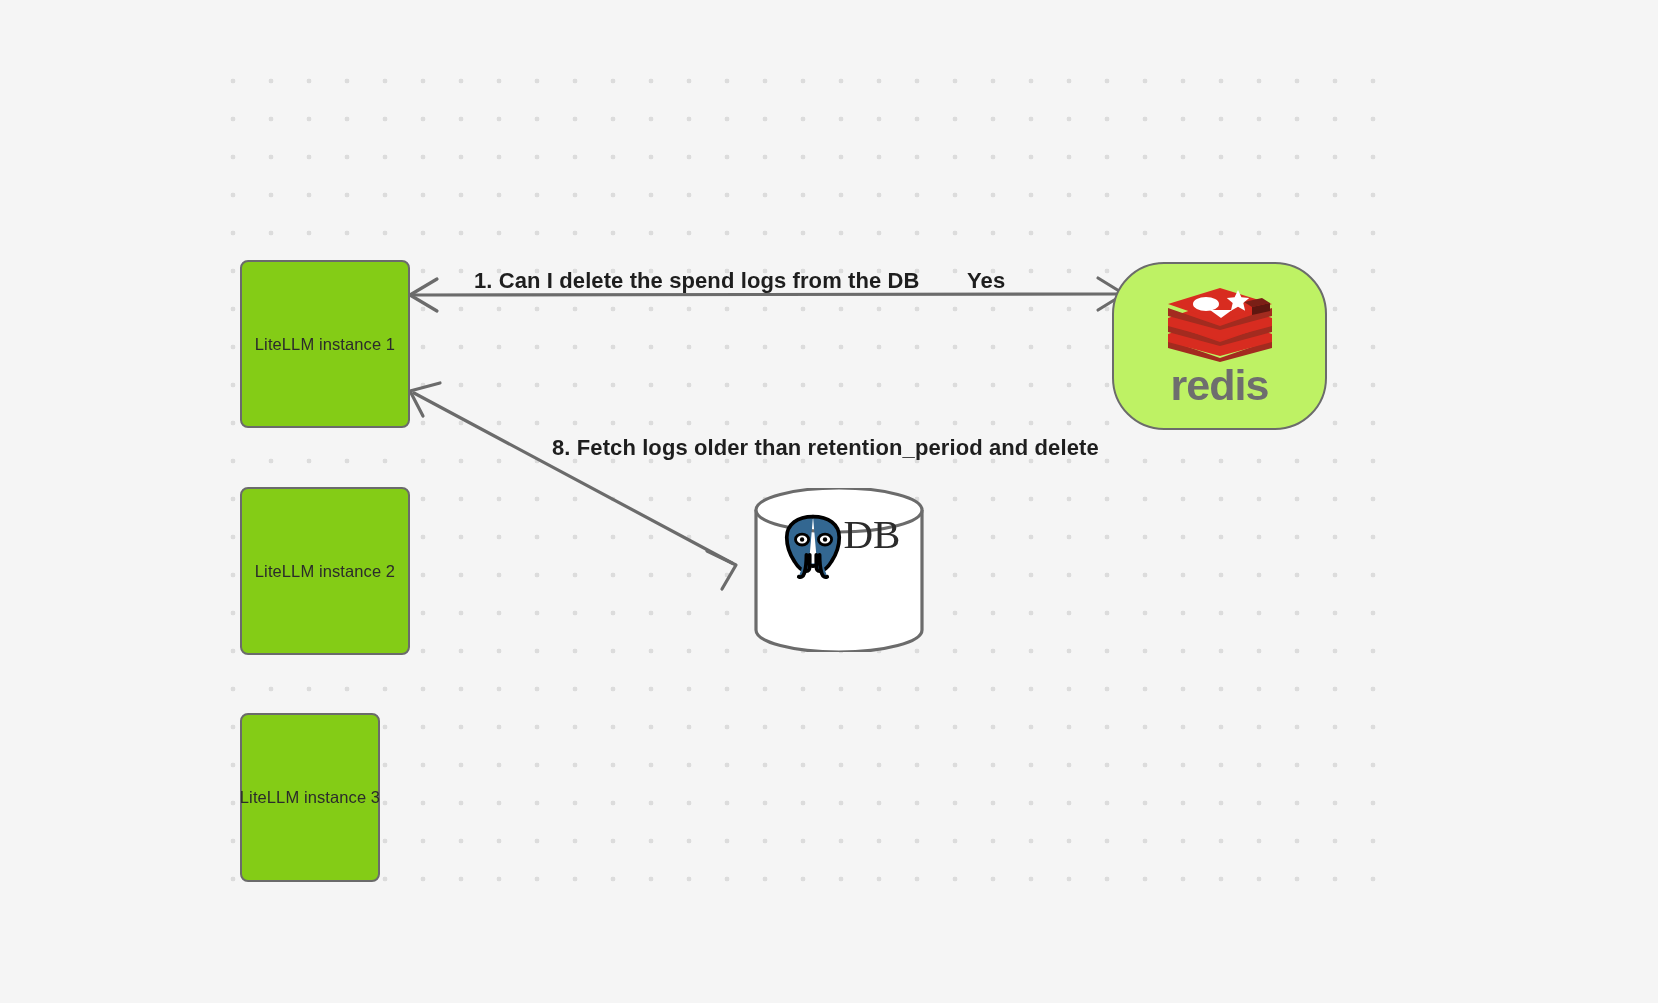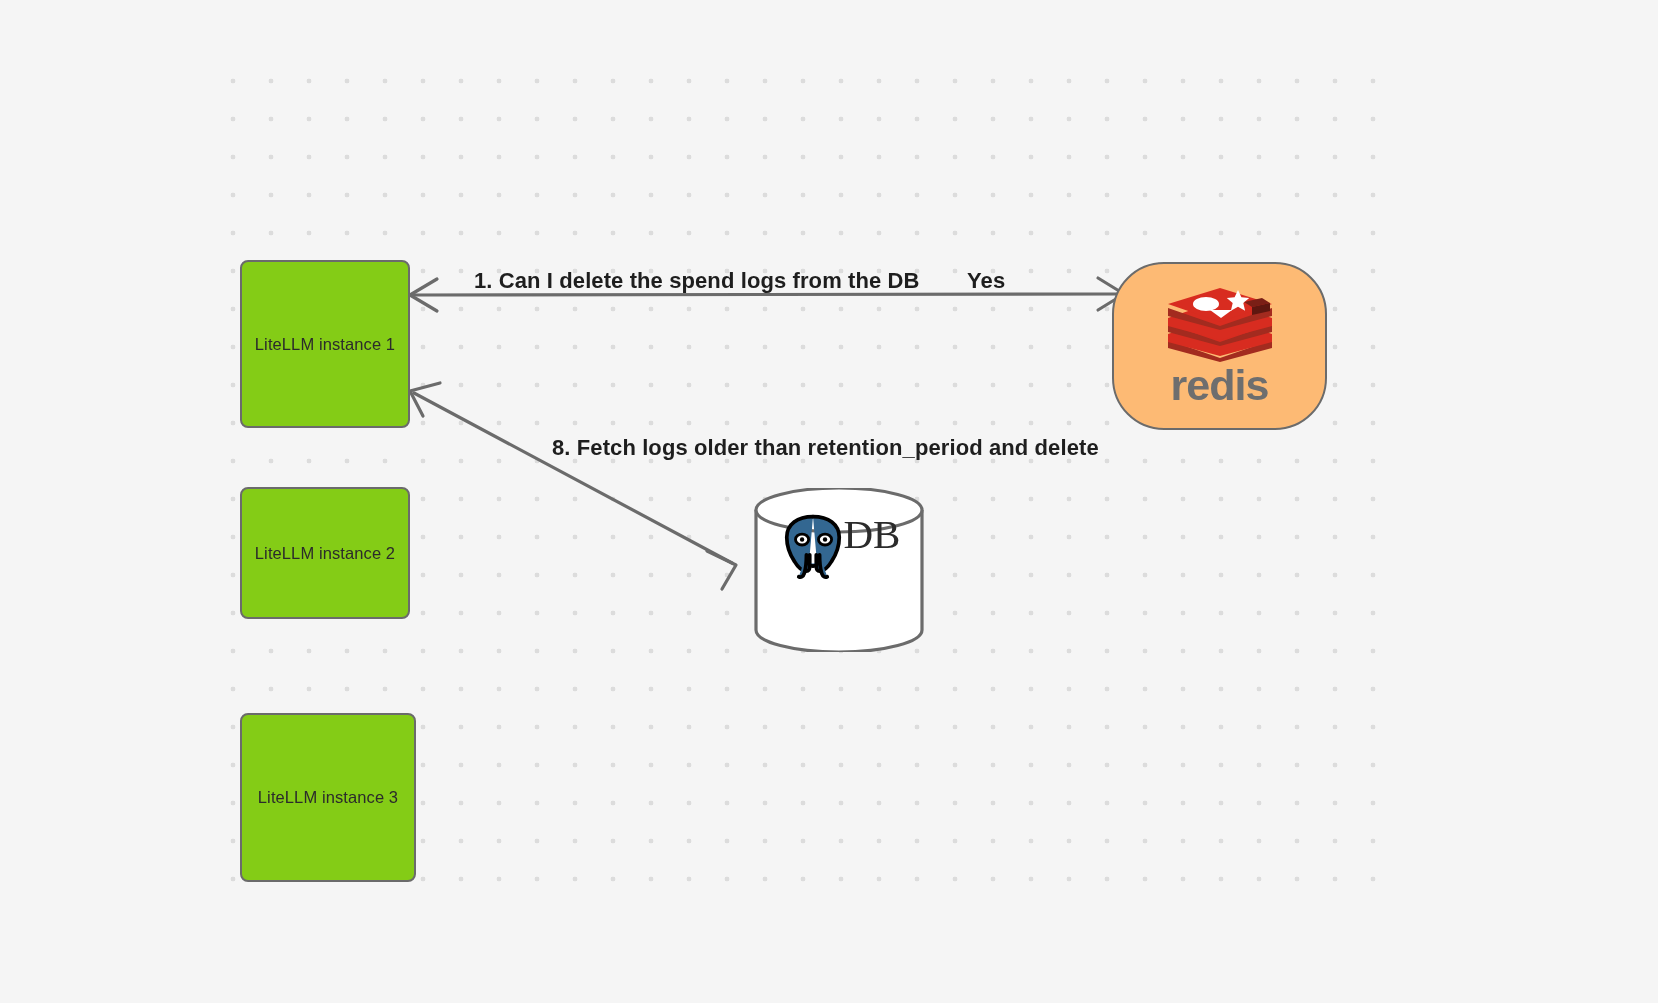--- a/index.html
+++ b/index.html
@@ -39,21 +39,21 @@
   }
   .node-label {
     font-size: 16.5px;
     color: #2b2b2b;
     letter-spacing: 0.1px;
     white-space: nowrap;
   }
   .redis-node {
     position: absolute;
     box-sizing: border-box;
-    background: #fdba74;
+    background: #bef264;
     border: 2.5px solid #6b6b6b;
     border-radius: 52px;
     display: flex;
     flex-direction: column;
     align-items: center;
     justify-content: center;
   }
   .redis-wordmark {
     font-size: 43px;
     font-weight: 700;
@@ -123,25 +123,25 @@
       <polyline points="440,383 410,391 423,416" fill="none" stroke="#6b6b6b" stroke-width="3.2" stroke-linecap="round" stroke-linejoin="round"></polyline>
 
       <polyline points="707,551 736,565 722,589" fill="none" stroke="#6b6b6b" stroke-width="3.2" stroke-linecap="round" stroke-linejoin="round"></polyline>
     </g>
   </svg>
 
   <div class="node-box" style="left:240px; top:260px; width:170px; height:168px;">
     <span class="node-label">LiteLLM instance 1</span>
   </div>
 
-  <div class="node-box" style="left:240px; top:487px; width:170px; height:132px;">
+  <div class="node-box" style="left:240px; top:487px; width:170px; height:168px;">
     <span class="node-label">LiteLLM instance 2</span>
   </div>
 
-  <div class="node-box" style="left:240px; top:713px; width:176px; height:169px;">
+  <div class="node-box" style="left:240px; top:713px; width:140px; height:169px;">
     <span class="node-label">LiteLLM instance 3</span>
   </div>
 
   <div class="redis-node" style="left:1112px; top:262px; width:215px; height:168px;">
     <span style="display:block; line-height:0;">
       <svg width="108" height="76" viewBox="0 0 108 76" xmlns="http://www.w3.org/2000/svg">
 
         <path d="M2 54 L54 72 L106 54 L106 62 L54 76 L2 62 Z" fill="#a32b1f"></path>
         <path d="M2 48 L54 30 L106 48 L106 56 L54 70 L2 56 Z" fill="#d82c20"></path>
 

